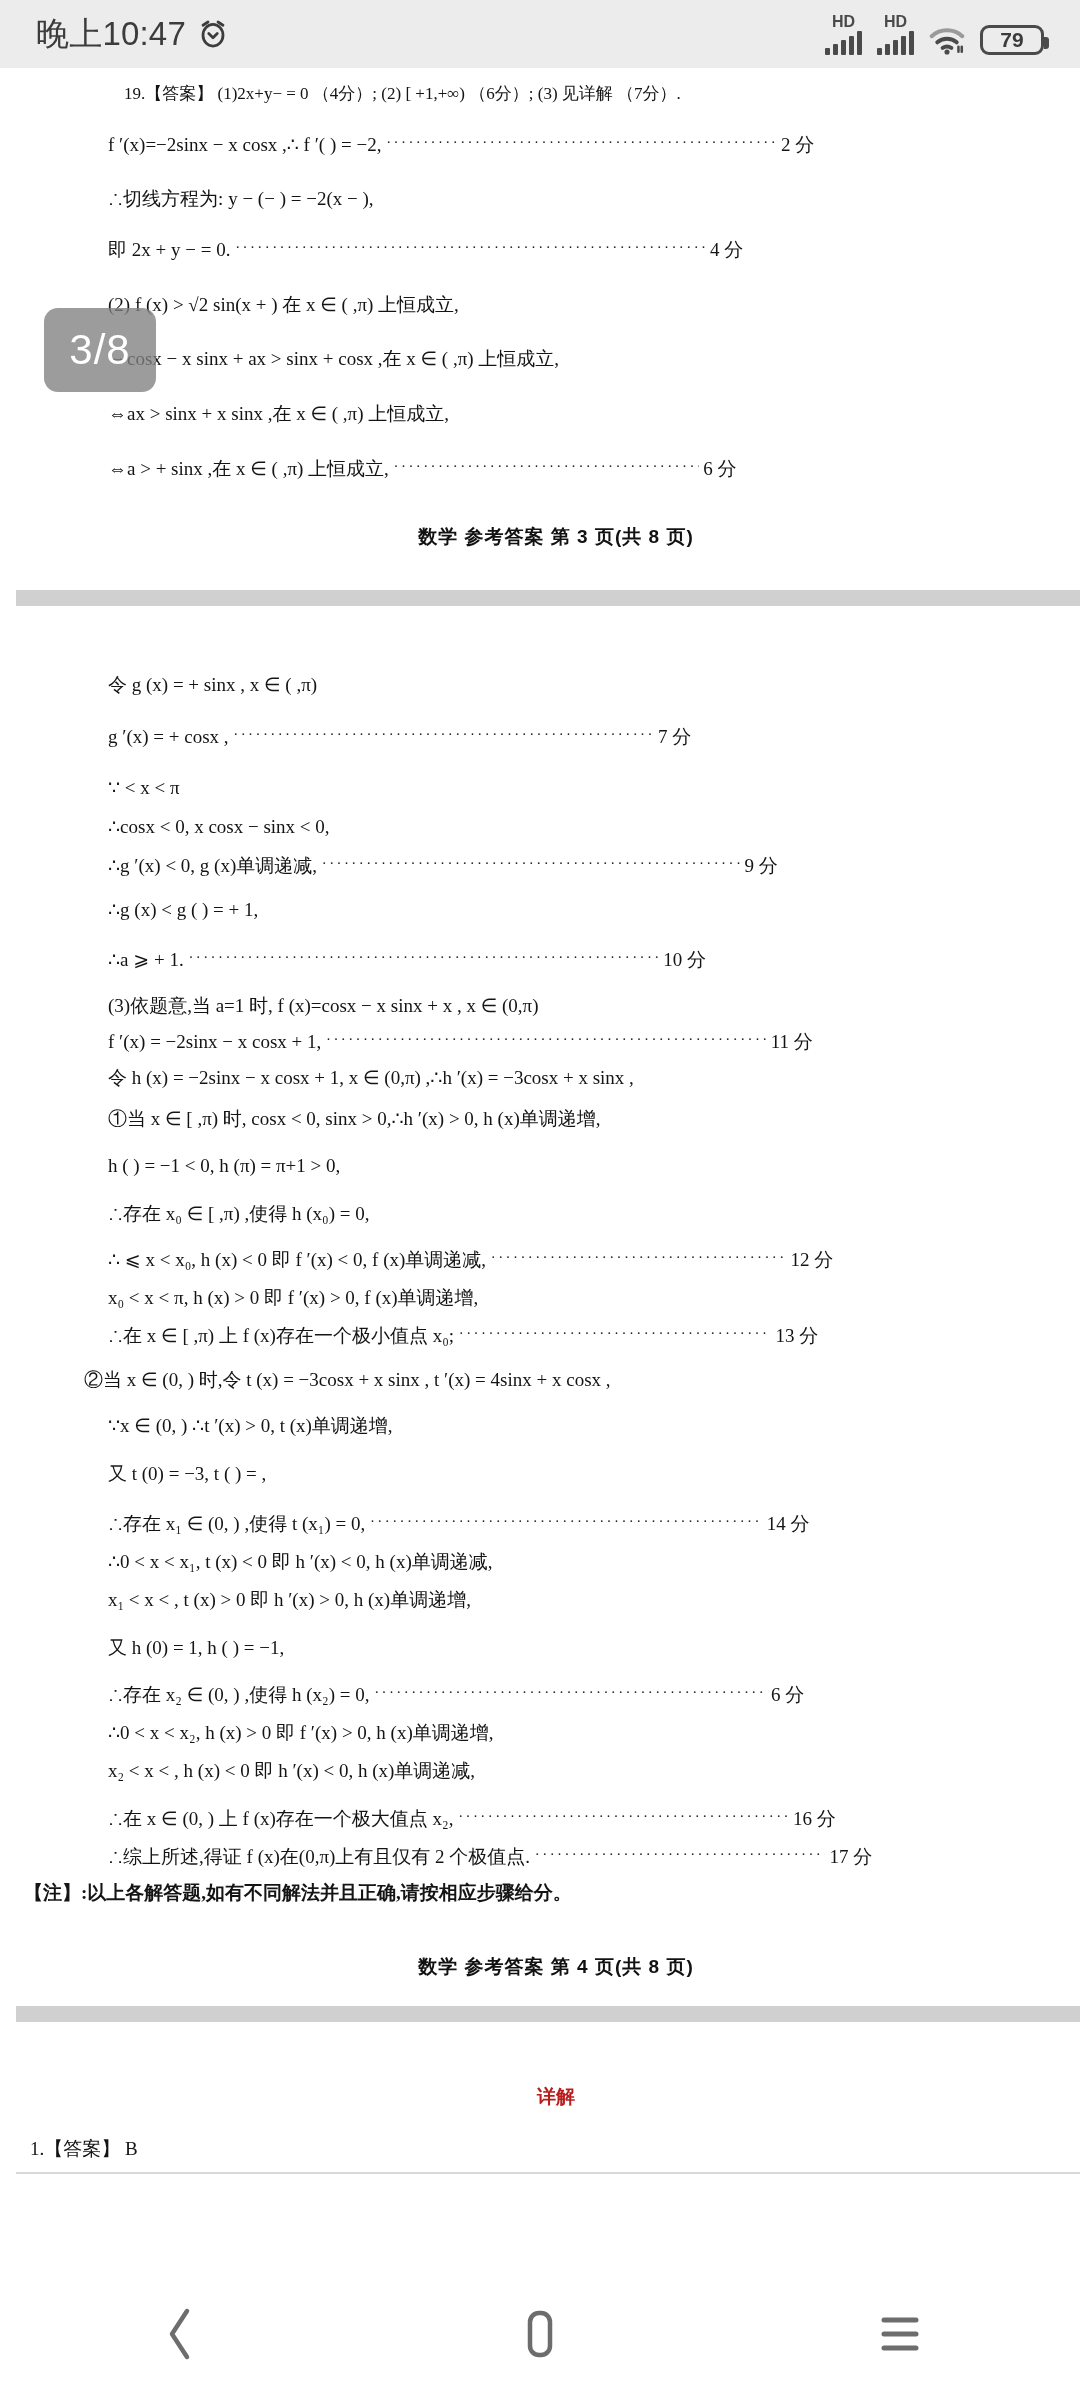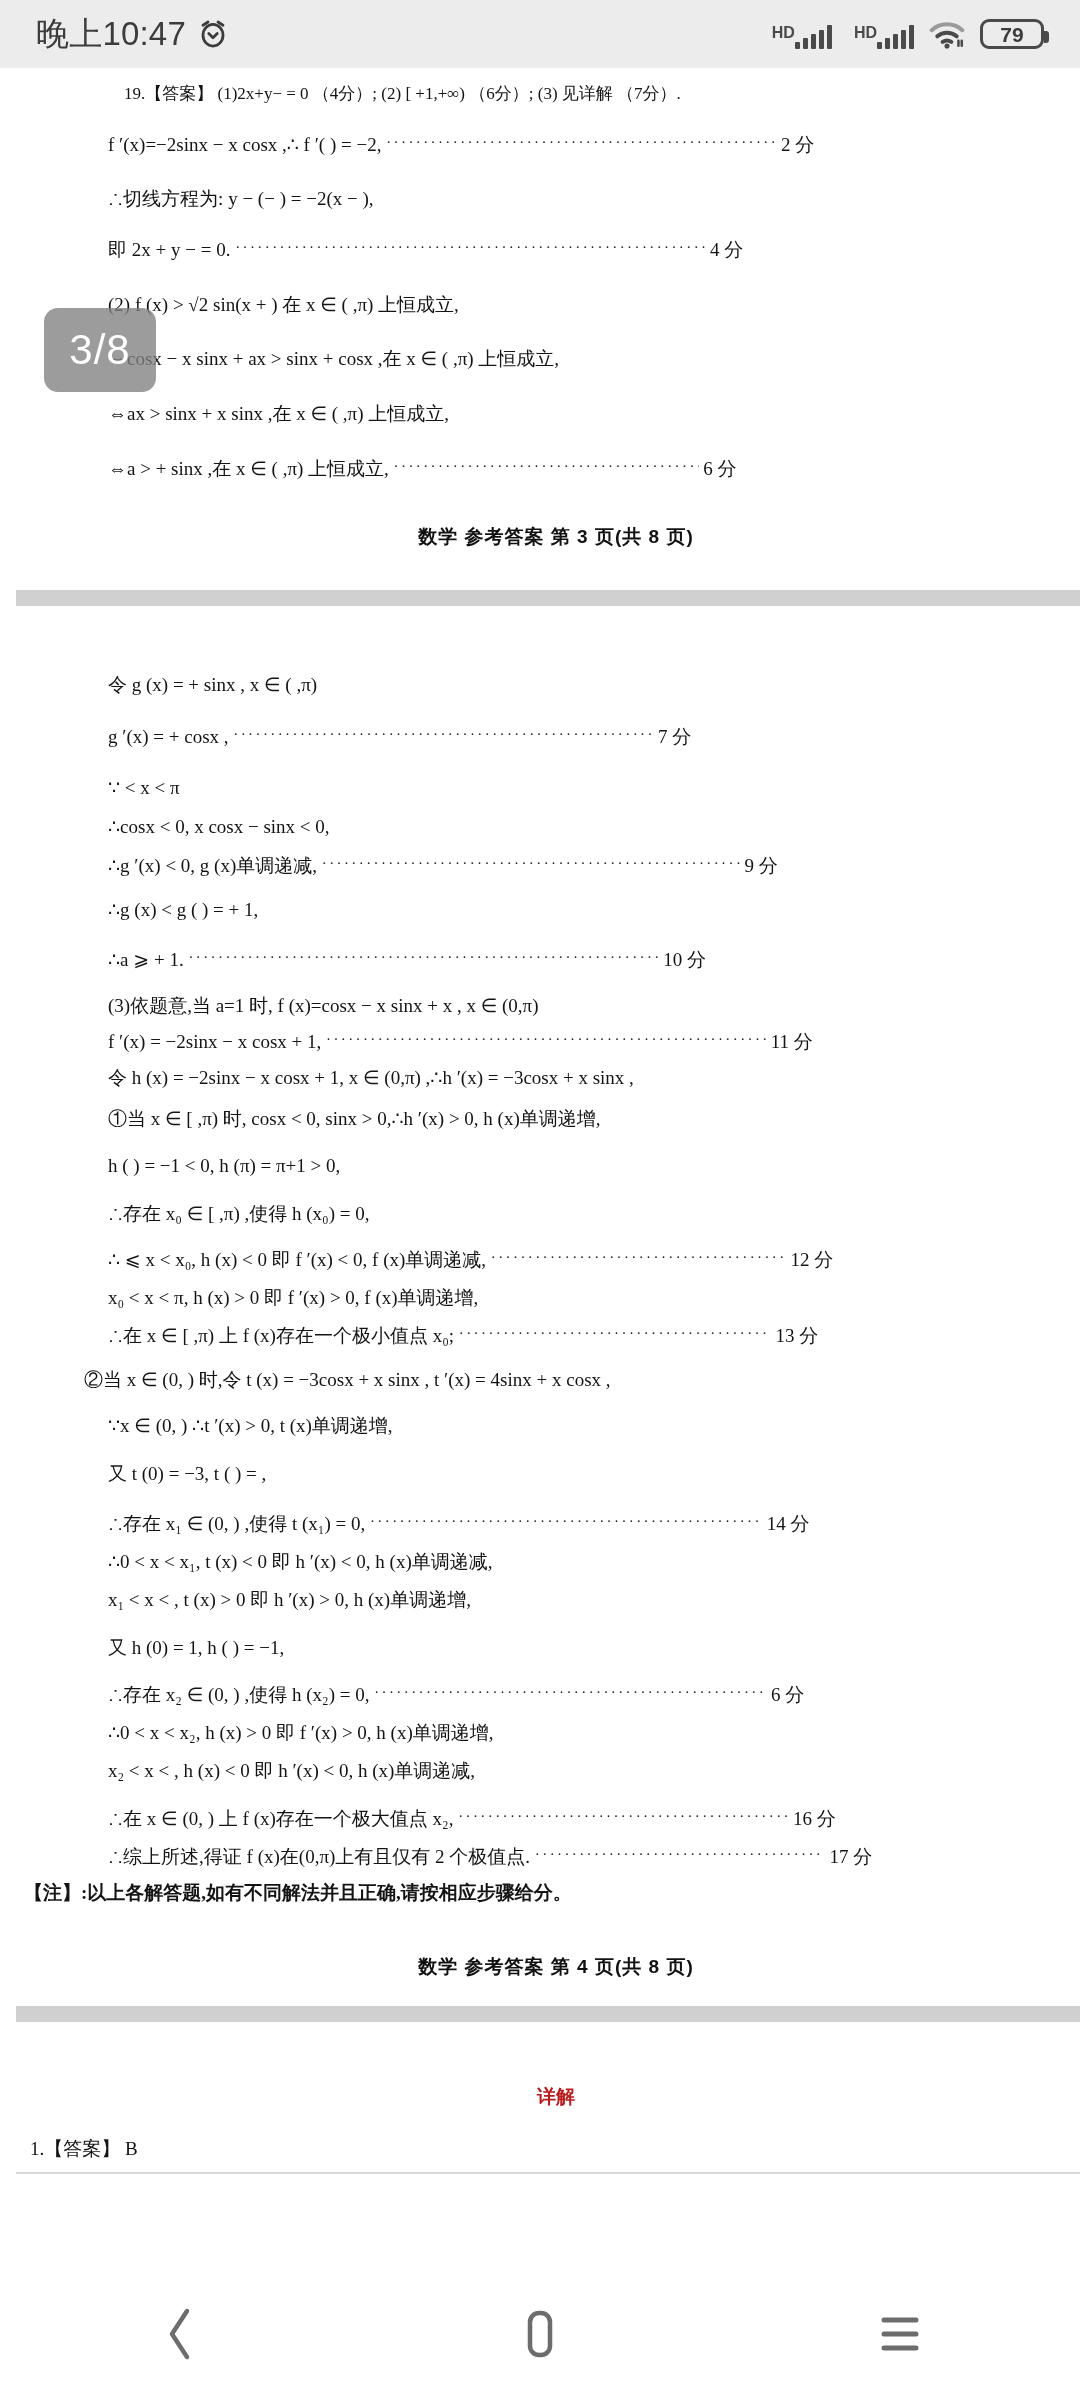--- a/index.html
+++ b/index.html
@@ -18,21 +18,21 @@
     display:flex; align-items:center; justify-content:space-between;
     padding:0 36px; z-index:40;
   }
   .sb-left{ display:flex; align-items:center; gap:6px; }
   .sb-time{
     font-family:"Liberation Sans", sans-serif;
     font-size:33px; font-weight:500; color:#3c3c3c; letter-spacing:.2px;
   }
   .alarm-ic{ width:30px; height:30px; margin-left:6px; display:block; }
   .sb-right{ display:flex; align-items:flex-end; gap:15px; }
-  .sig-group{ display:flex; flex-direction:row; align-items:flex-start;text-align:right; }
+  .sig-group{ display:flex; flex-direction:column; align-items:flex-start;text-align:right; }
   .hd-txt{
     font-family:"Liberation Sans", sans-serif;
     font-size:16px; font-weight:bold; color:#4a4a4a;
     line-height:1; margin-bottom:1px; margin-left:7px;
   }
   .bars{ display:flex; align-items:flex-end; gap:3px; height:24px; }
   .bars i{ display:block; width:5px; background:#4a4a4a; border-radius:1px; }
   .bars i:nth-child(1){ height:7px; }
   .bars i:nth-child(2){ height:11px; }
   .bars i:nth-child(3){ height:15px; }

